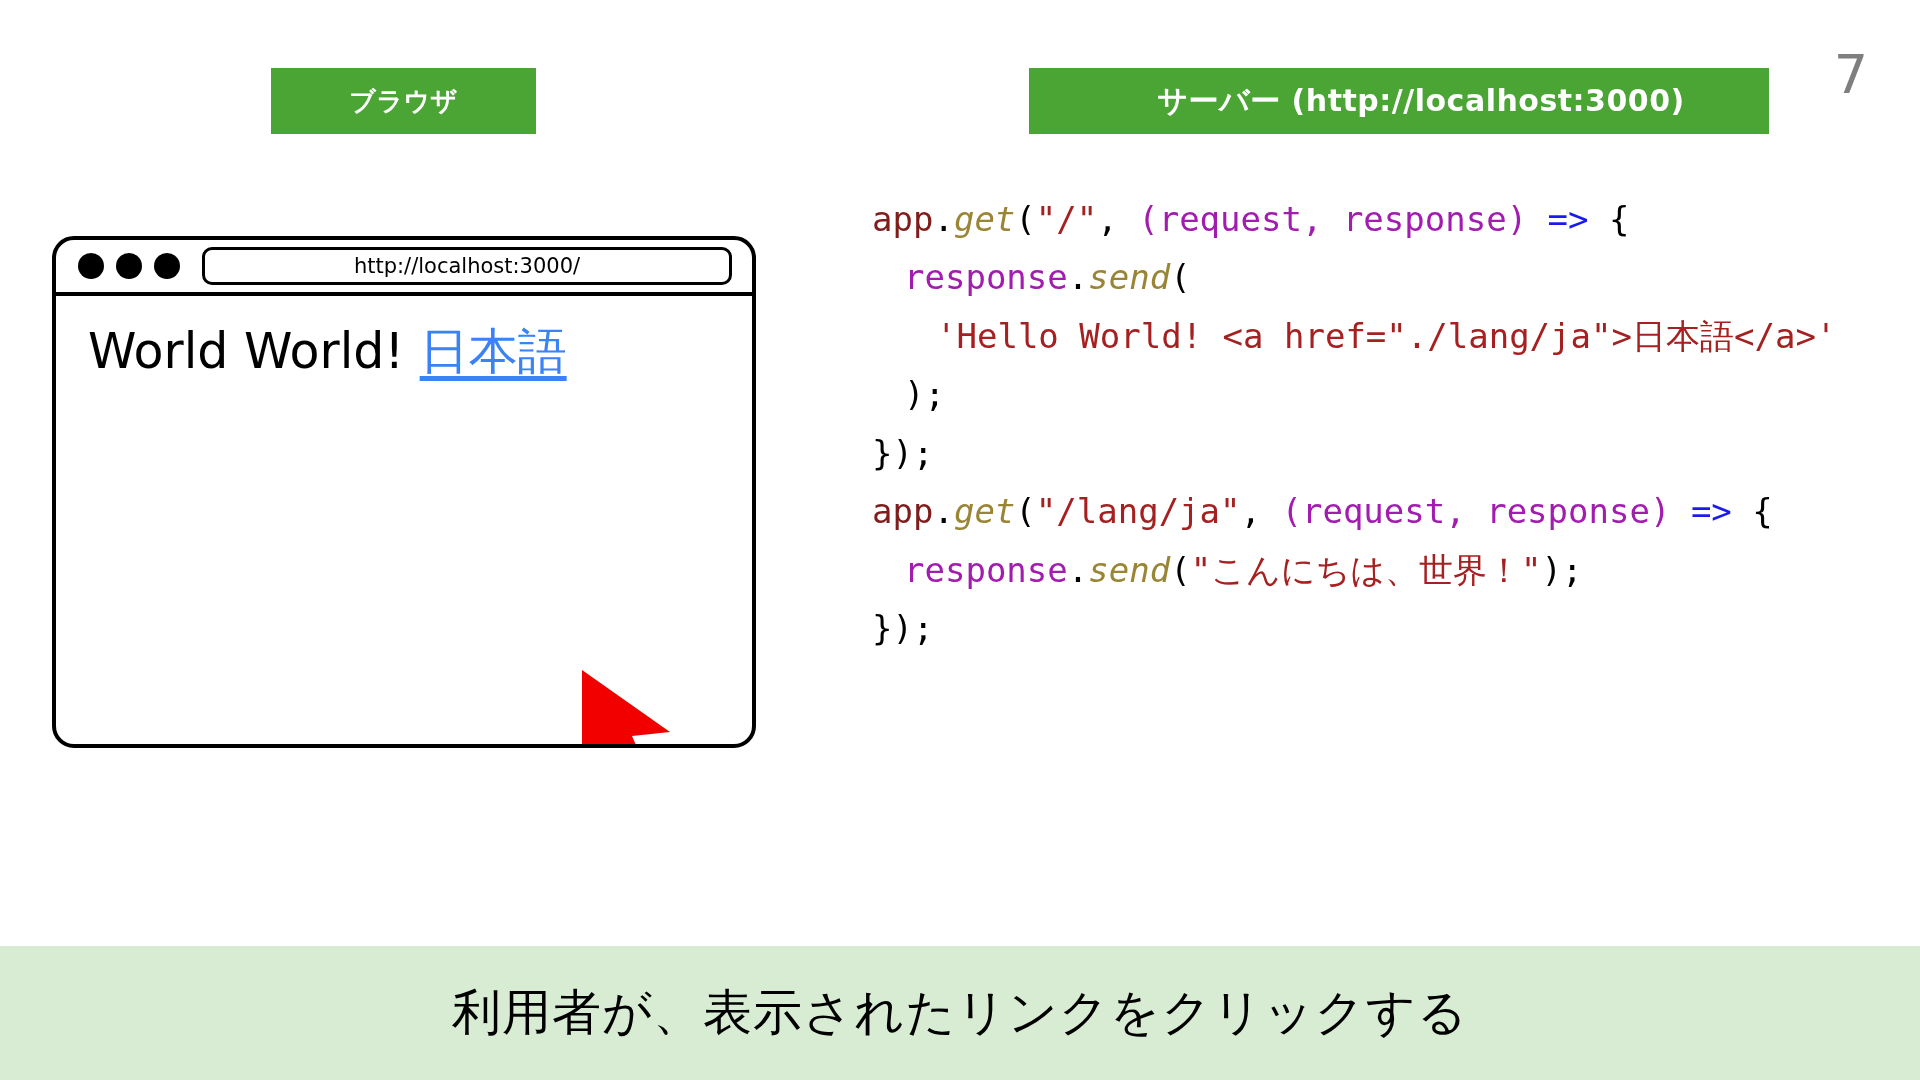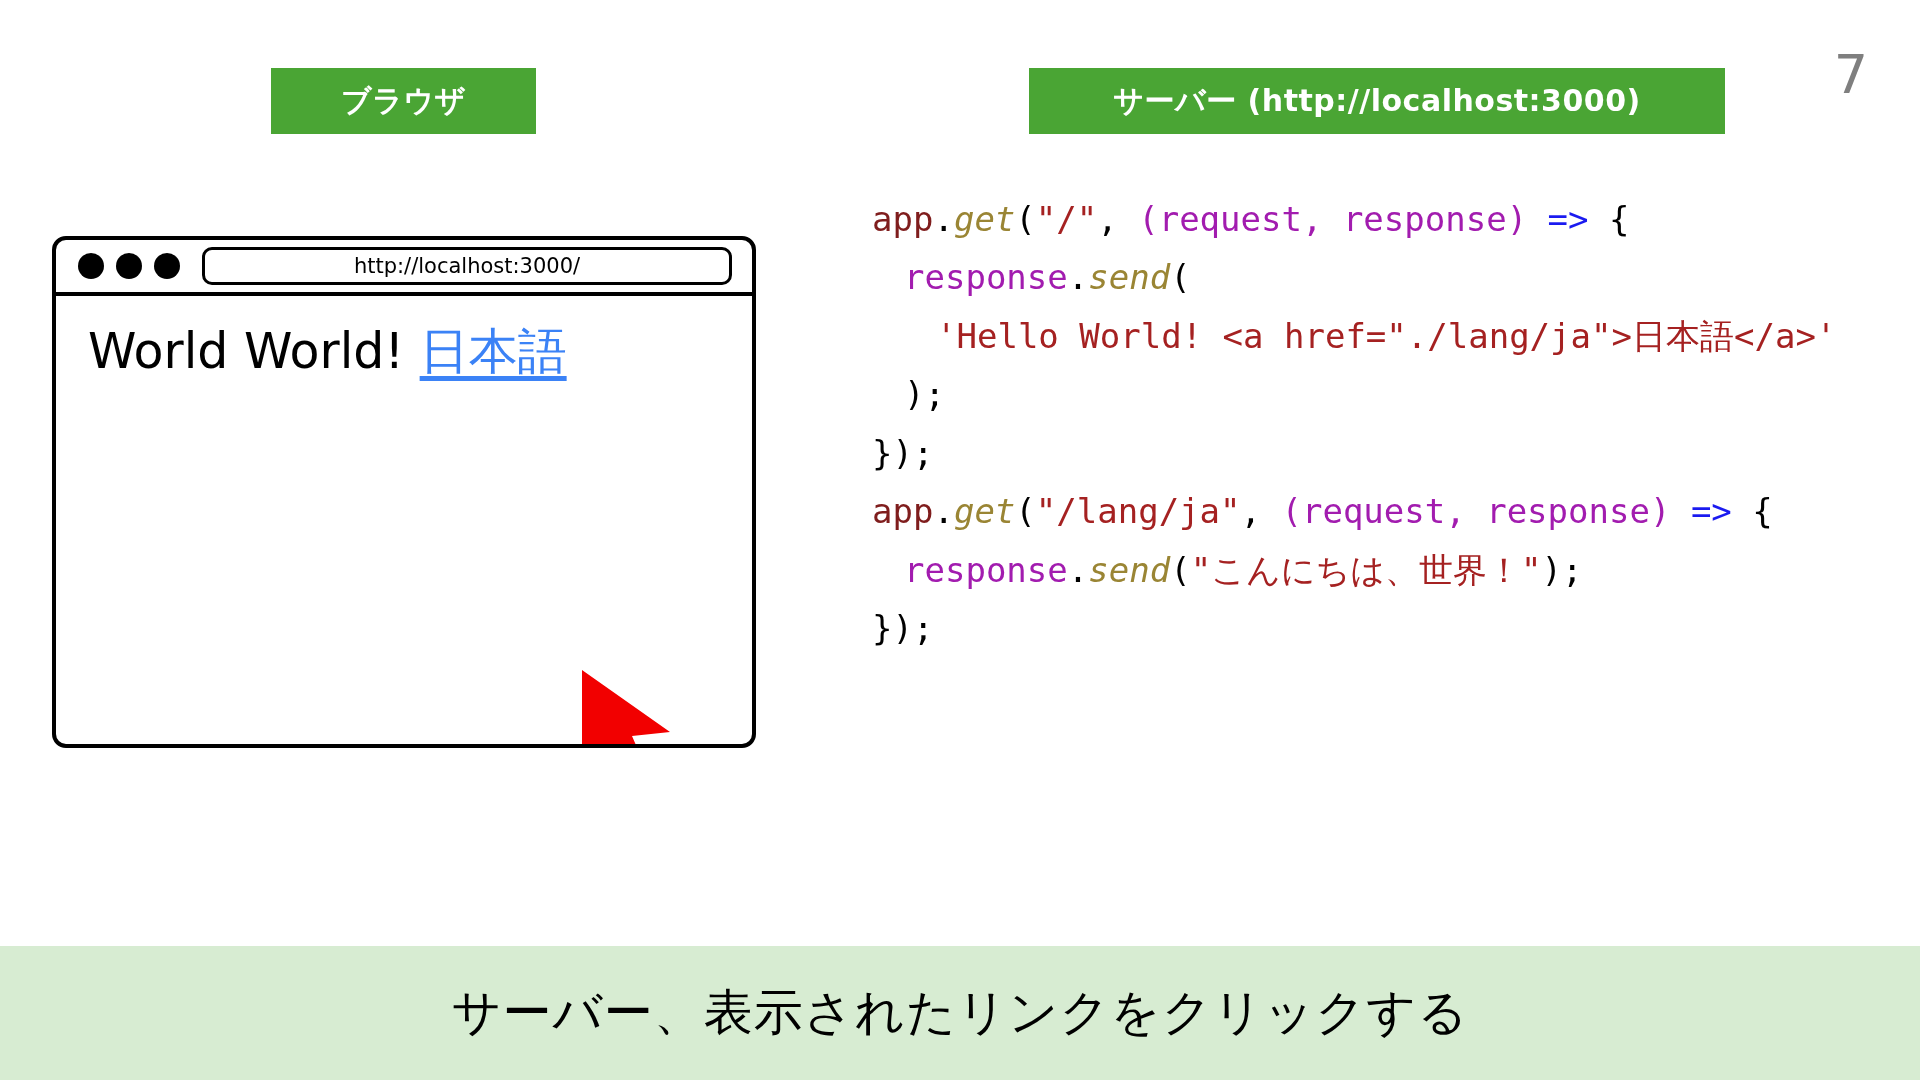--- a/index.html
+++ b/index.html
@@ -37,39 +37,40 @@
     align-items: center;
     justify-content: center;
     letter-spacing: 0.5px;
     white-space: nowrap;
   }
   #browser-banner {
     left: 271px;
     top: 68px;
     width: 265px;
     height: 66px;
-    font-size: 30px;
+    font-size: 26px;
   }
   #server-banner {
     left: 1029px;
     top: 68px;
     width: 696px;
     height: 66px;
     font-size: 30px;
+    padding-left: 44px;
   }
 
   
   #browser-window {
     position: absolute;
     left: 52px;
     top: 236px;
     width: 704px;
     height: 512px;
     border: 4px solid #000000;
-    border-radius: 14px;
+    border-radius: 22px;
     background: #ffffff;
     box-sizing: border-box;
     overflow: hidden;
   }
   #browser-chrome {
     position: relative;
     height: 56px;
     border-bottom: 4px solid #000000;
     box-sizing: border-box;
     display: flex;
@@ -204,14 +205,14 @@
 
     <svg id="mouse-cursor" viewBox="0 0 120 135">
       <polygon points="6,4 6,104 31,80 50,128 76,116 56,70 94,66" fill="#f20000"></polygon>
     </svg>
   </div>
 </div>
 
 <div id="code-block"><div class="code-line" style="padding-left: 0px;"><span class="tok-obj">app</span><span class="tok-punct">.</span><span class="tok-fn">get</span><span class="tok-punct">(</span><span class="tok-str">"/"</span><span class="tok-punct">, </span><span class="tok-param">(request, response)</span><span class="tok-punct"> </span><span class="tok-arrow">=&gt;</span><span class="tok-punct"> {</span></div><div class="code-line" style="padding-left: 32px;"><span class="tok-param">response</span><span class="tok-punct">.</span><span class="tok-fn">send</span><span class="tok-punct">(</span></div><div class="code-line" style="padding-left: 64px;"><span class="tok-str">'Hello World! &lt;a href="./lang/ja"&gt;日本語&lt;/a&gt;'</span></div><div class="code-line" style="padding-left: 32px;"><span class="tok-punct">);</span></div><div class="code-line" style="padding-left: 0px;"><span class="tok-punct">});</span></div><div class="code-line" style="padding-left: 0px;"><span class="tok-obj">app</span><span class="tok-punct">.</span><span class="tok-fn">get</span><span class="tok-punct">(</span><span class="tok-str">"/lang/ja"</span><span class="tok-punct">, </span><span class="tok-param">(request, response)</span><span class="tok-punct"> </span><span class="tok-arrow">=&gt;</span><span class="tok-punct"> {</span></div><div class="code-line" style="padding-left: 32px;"><span class="tok-param">response</span><span class="tok-punct">.</span><span class="tok-fn">send</span><span class="tok-punct">(</span><span class="tok-str">"こんにちは、世界！"</span><span class="tok-punct">);</span></div><div class="code-line" style="padding-left: 0px;"><span class="tok-punct">});</span></div></div>
 
 <div id="caption-band">
-  <div id="caption-text">サーバー、表示されたリンクをクリックする</div>
+  <div id="caption-text">利用者が、表示されたリンクをクリックする</div>
 </div>
 
 </body></html>

